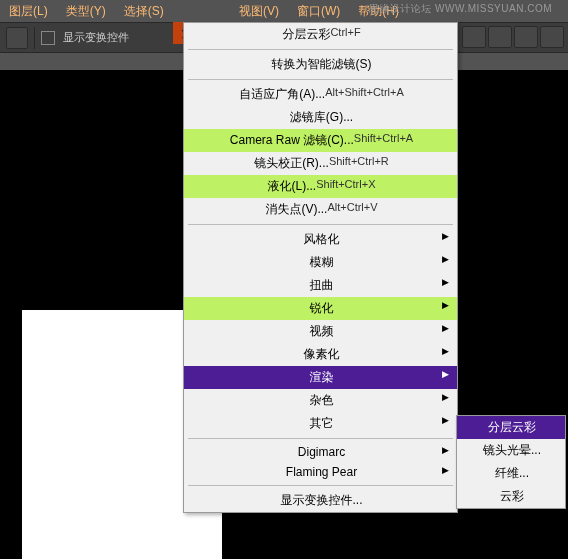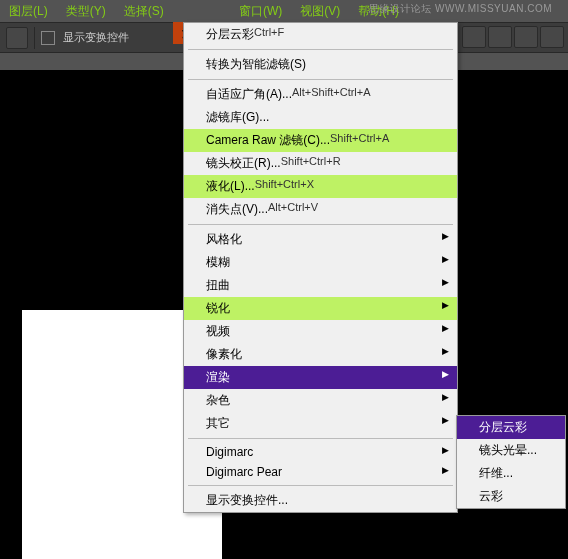--- a/index.html
+++ b/index.html
@@ -1,58 +1,58 @@
 <!DOCTYPE html>
 <html><head>
   <meta charset="utf-8">
   <style>
     * { margin: 0; padding: 0; box-sizing: border-box; font-family: "Microsoft YaHei", Tahoma, sans-serif; }
     body { width: 568px; height: 559px; background: #000; overflow: hidden; position: relative; }
     
     .menubar { display: flex; background: #535353; height: 22px; align-items: center; }
-    .menubar-item { color: #84cc16; font-size: 12px; padding: 0 9px; cursor: default; height: 100%; display: flex; align-items: center; }
+    .menubar-item { color: #fdba74; font-size: 12px; padding: 0 9px; cursor: default; height: 100%; display: flex; align-items: center; }
     .menubar-item.active { background: #c2410c; color: #000; margin-top: 44px; }
     
     .toolbar { background: #3c3c3c; height: 30px; border-top: 1px solid #282828; display: flex; align-items: center; padding: 0 6px; gap: 4px; }
     .toolbar-btn { width: 22px; height: 22px; background: #474747; border: 1px solid #2a2a2a; border-radius: 2px; }
     .toolbar-divider { width: 1px; height: 22px; background: #282828; margin: 0 2px; }
     .checkbox { width: 14px; height: 14px; border: 1px solid #888; background: #3c3c3c; margin-right: 4px; }
     .toolbar-label { color: #ccc; font-size: 11px; }
     .toolbar-right { position: absolute; right: 0; top: 22px; display: flex; gap: 2px; padding: 4px; }
     .toolbar-right .toolbar-btn { width: 24px; height: 22px; }
     
     .ruler { background: #535353; height: 18px; border-top: 1px solid #282828; }
     
     .canvas-area { position: absolute; top: 70px; left: 0; width: 568px; height: 489px; background: #000; }
     .white-doc { position: absolute; left: 22px; top: 240px; width: 200px; height: 320px; background: #fff; }
     
     .dropdown { position: absolute; left: 183px; top: 22px; width: 275px; background: #f0f0f0; border: 1px solid #999; box-shadow: 2px 2px 4px rgba(0,0,0,0.3); }
-    .menu-item { display: flex; justify-content: flex-start; padding: 3px 20px 3px 22px; font-size: 12px; color: #000; cursor: default; position: relative; }
+    .menu-item { display: flex; justify-content: center; padding: 3px 20px 3px 22px; font-size: 12px; color: #000; cursor: default; position: relative; }
     .menu-item.hover-light { background: #bef264; }
     .menu-item.hover-blue { background: #4c1d95; color: #fff; }
     .menu-sep { height: 1px; background: #bbb; margin: 3px 4px; }
     .submenu-arrow { position: absolute; right: 8px; font-size: 9px; }
     .shortcut { color: #333; font-size: 11px; }
     
     .submenu { position: absolute; left: 456px; top: 415px; width: 110px; background: #f0f0f0; border: 1px solid #999; box-shadow: 2px 2px 4px rgba(0,0,0,0.3); }
     
     .watermark { position: absolute; top: 2px; right: 16px; font-size: 10px; color: #999; letter-spacing: 0.5px; }
   </style>
 </head>
 <body>
 
 <div class="watermark">思缘设计论坛 WWW.MISSYUAN.COM</div>
 
 <div class="menubar" id="menubar">
     <div class="menubar-item">图层(L)</div>
     <div class="menubar-item">类型(Y)</div>
     <div class="menubar-item">选择(S)</div>
     <div class="menubar-item active">滤镜(T)</div>
+    <div class="menubar-item">视图(V)</div>
     <div class="menubar-item">窗口(W)</div>
-    <div class="menubar-item">视图(V)</div>
     <div class="menubar-item">帮助(H)</div>
   </div>
 
 <div class="toolbar">
   <div class="toolbar-btn"></div>
   <div class="toolbar-divider"></div>
   <div class="checkbox"></div>
   <span class="toolbar-label">显示变换控件</span>
 </div>
 <div class="toolbar-right">
@@ -137,21 +137,21 @@
     <div class="menu-item">
       <span>其它</span>
       <span class="submenu-arrow">▶</span>
     </div>
     <div class="menu-sep"></div>
     <div class="menu-item">
       <span>Digimarc</span>
       <span class="submenu-arrow">▶</span>
     </div>
     <div class="menu-item">
-      <span>Digimarc Pear</span>
+      <span>Flaming Pear</span>
       <span class="submenu-arrow">▶</span>
     </div>
     <div class="menu-sep"></div>
     <div class="menu-item">
       <span>显示变换控件...</span>
     </div>
   </div>
 
 <div class="submenu" id="submenu">
     <div class="menu-item hover-blue">

